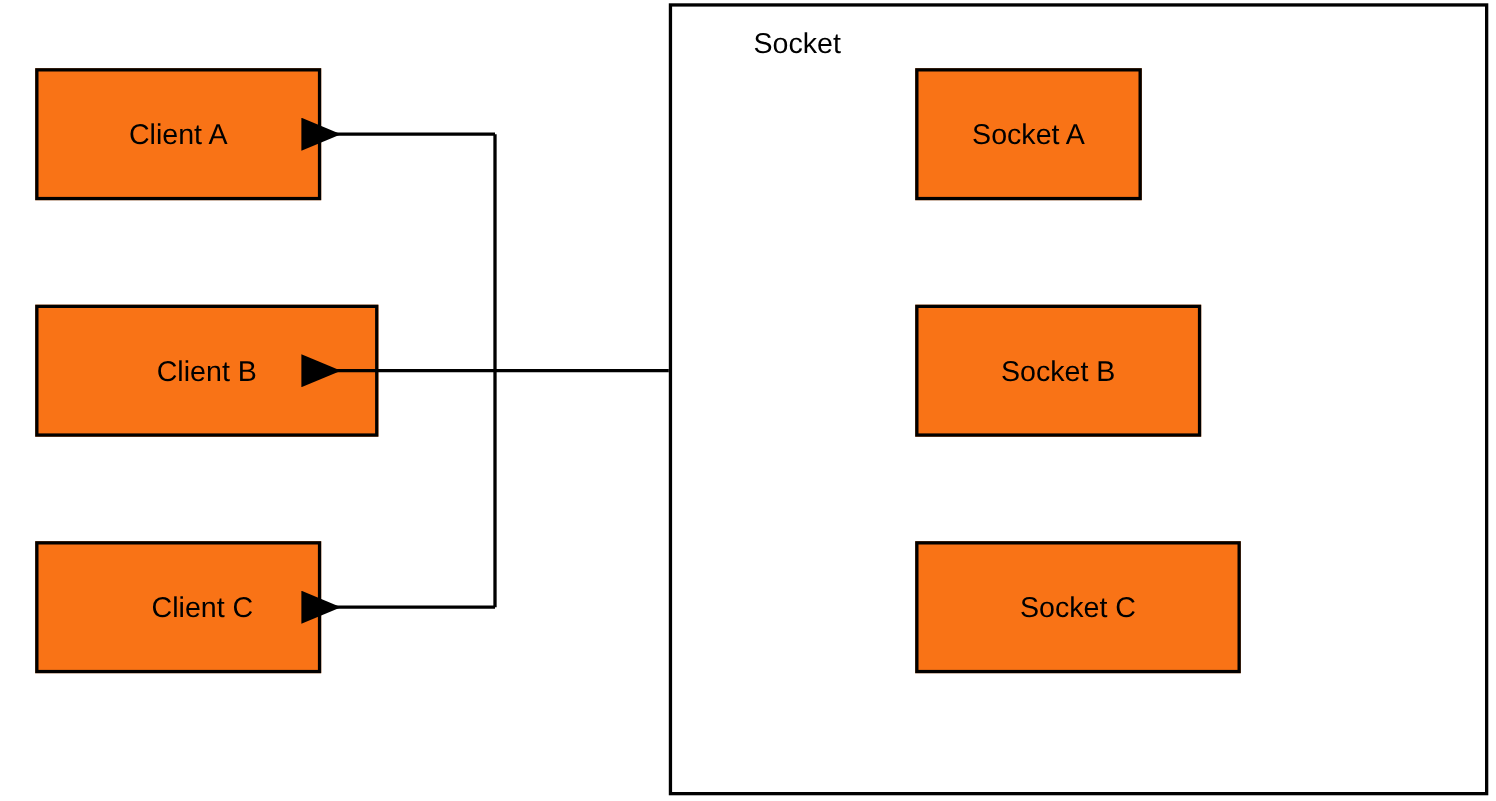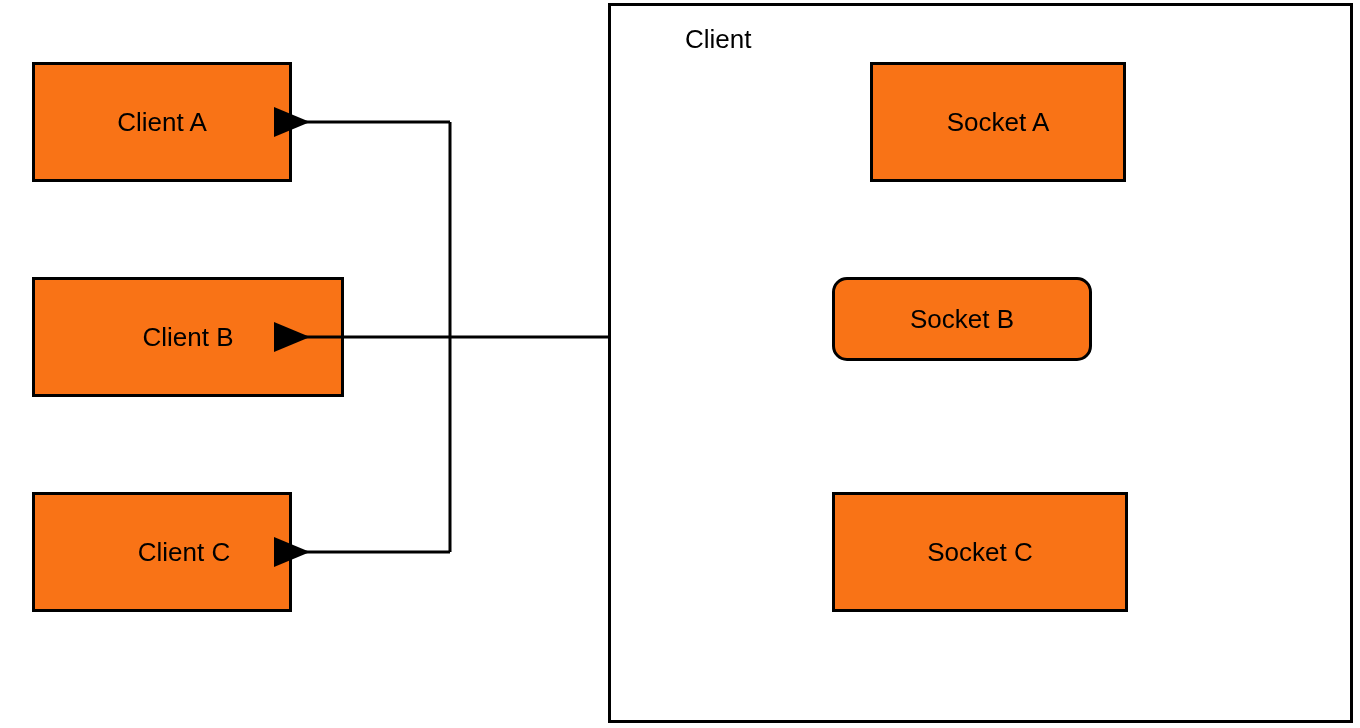--- a/index.html
+++ b/index.html
@@ -50,28 +50,28 @@
 
 <div class="box" style="left:32px; top:277px; width:312px; height:120px;">
   <span>Client B</span>
 </div>
 
 <div class="box" style="left:32px; top:492px; width:260px; height:120px;padding-left:44px;">
   <span>Client C</span>
 </div>
 
 <div class="server-container" style="left:608px; top:3px; width:745px; height:720px;">
-  <span class="server-label" style="left:74px; top:18px;">Client</span>
+  <span class="server-label" style="left:74px; top:18px;">Socket</span>
 </div>
 
-<div class="box" style="left:832px; top:62px; width:256px; height:120px;margin-left:38px;">
+<div class="box" style="left:832px; top:62px; width:206px; height:120px;">
   <span>Socket A</span>
 </div>
 
-<div class="box" style="left:832px; top:277px; width:260px; height:84px;border-radius:15px;">
+<div class="box" style="left:832px; top:277px; width:260px; height:120px;">
   <span>Socket B</span>
 </div>
 
 <div class="box" style="left:832px; top:492px; width:296px; height:120px;">
   <span>Socket C</span>
 </div>
 
 <svg class="connector-svg">
   <defs>
     <marker id="arrowhead" markerWidth="12" markerHeight="10" refX="2" refY="5" orient="auto">

